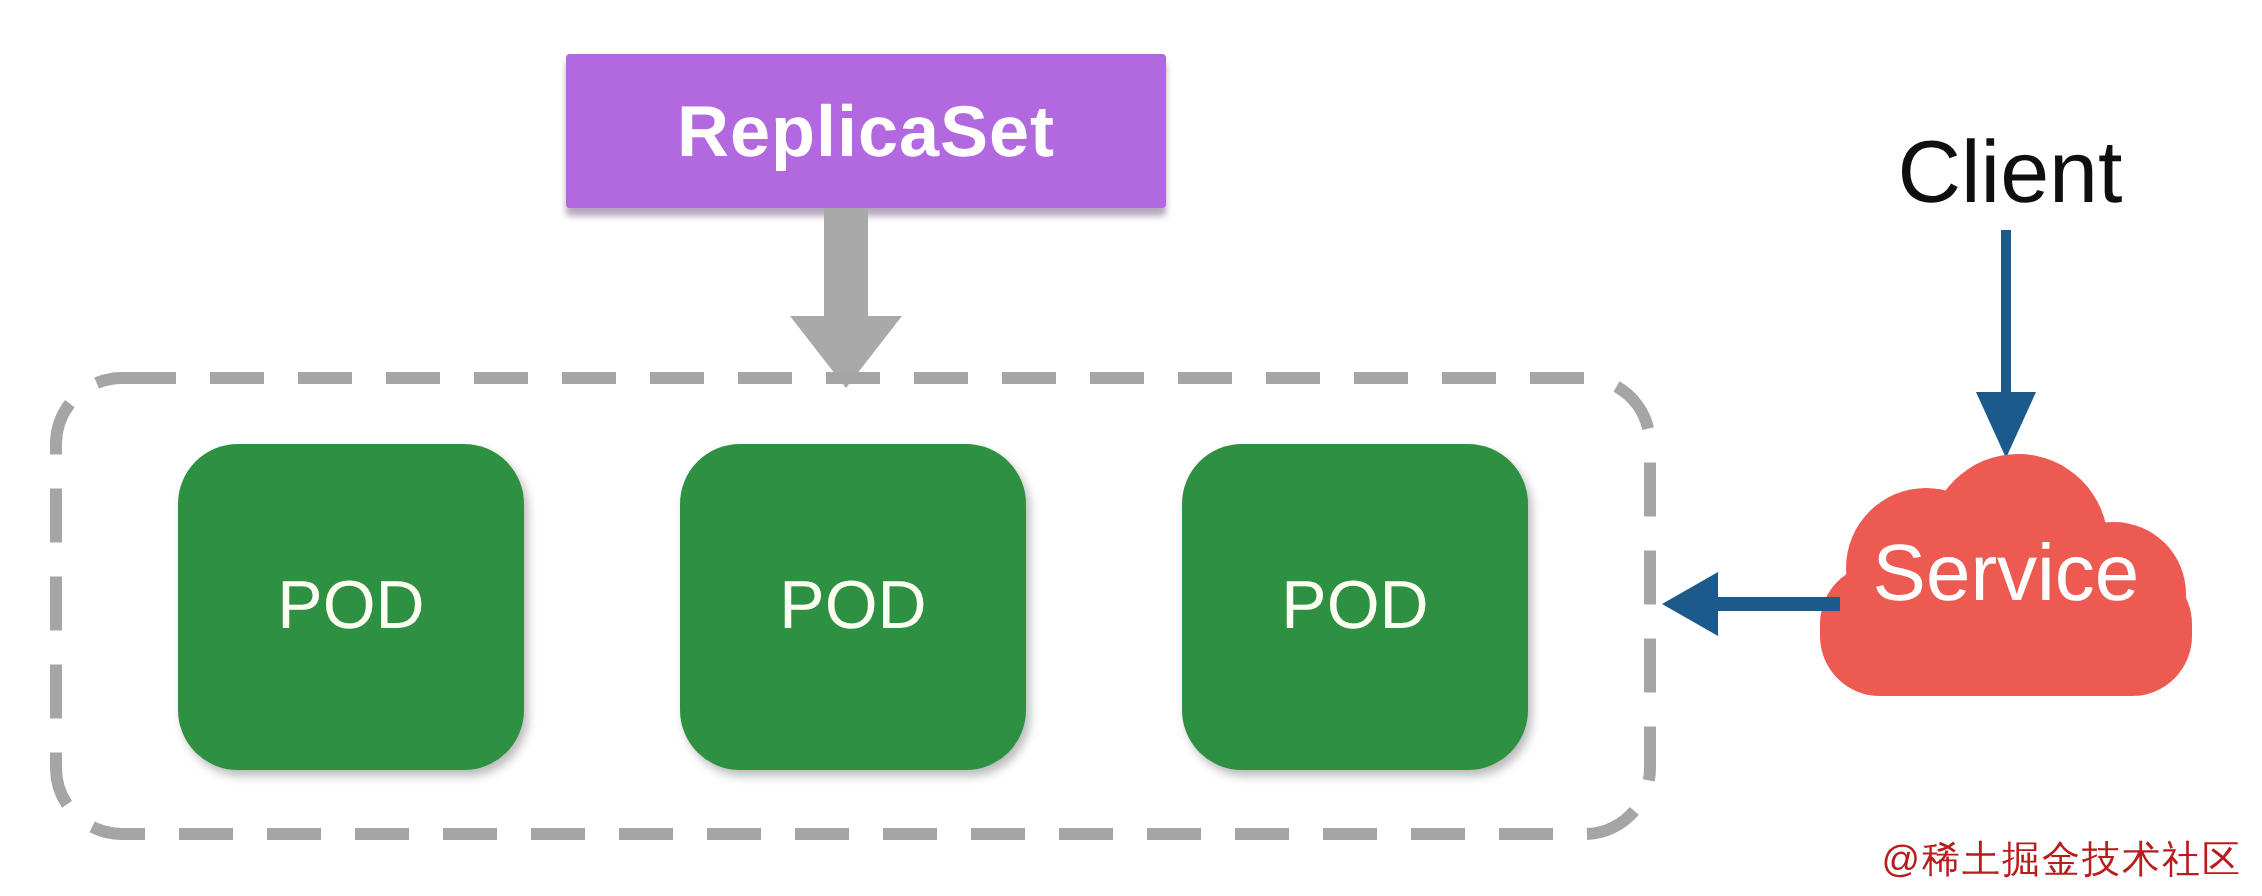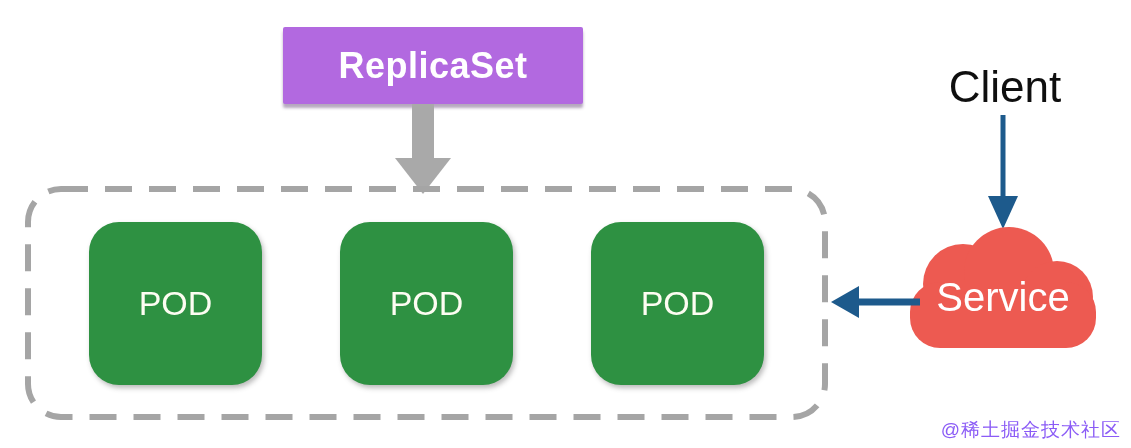--- a/index.html
+++ b/index.html
@@ -75,33 +75,33 @@
     text-align: center;
     color: #0f0f0f;
     font-size: 44px;
   }
 
   
   .client-arrow-svg { position: absolute; left: 984px; top: 112px; }
   .service-cloud-svg { position: absolute; left: 908px; top: 224px; }
   .service-label {
     position: absolute;
-    left: 908px; top: 275px;
+    left: 908px; top: 265px;
     width: 190px;
     text-align: center;
     color: #ffffff;
     font-size: 40px;
   }
   .service-arrow-svg { position: absolute; left: 828px; top: 283px; }
 
   
   .watermark {
     position: absolute;
     right: 10px; bottom: 5px;
-    color: #8b5cf6;
+    color: #b91c1c;
     font-size: 19px;
     letter-spacing: 1px;
     margin-top: 42px;
   }
 </style>
 </head>
 <body>
 
 <div class="canvas">
 

